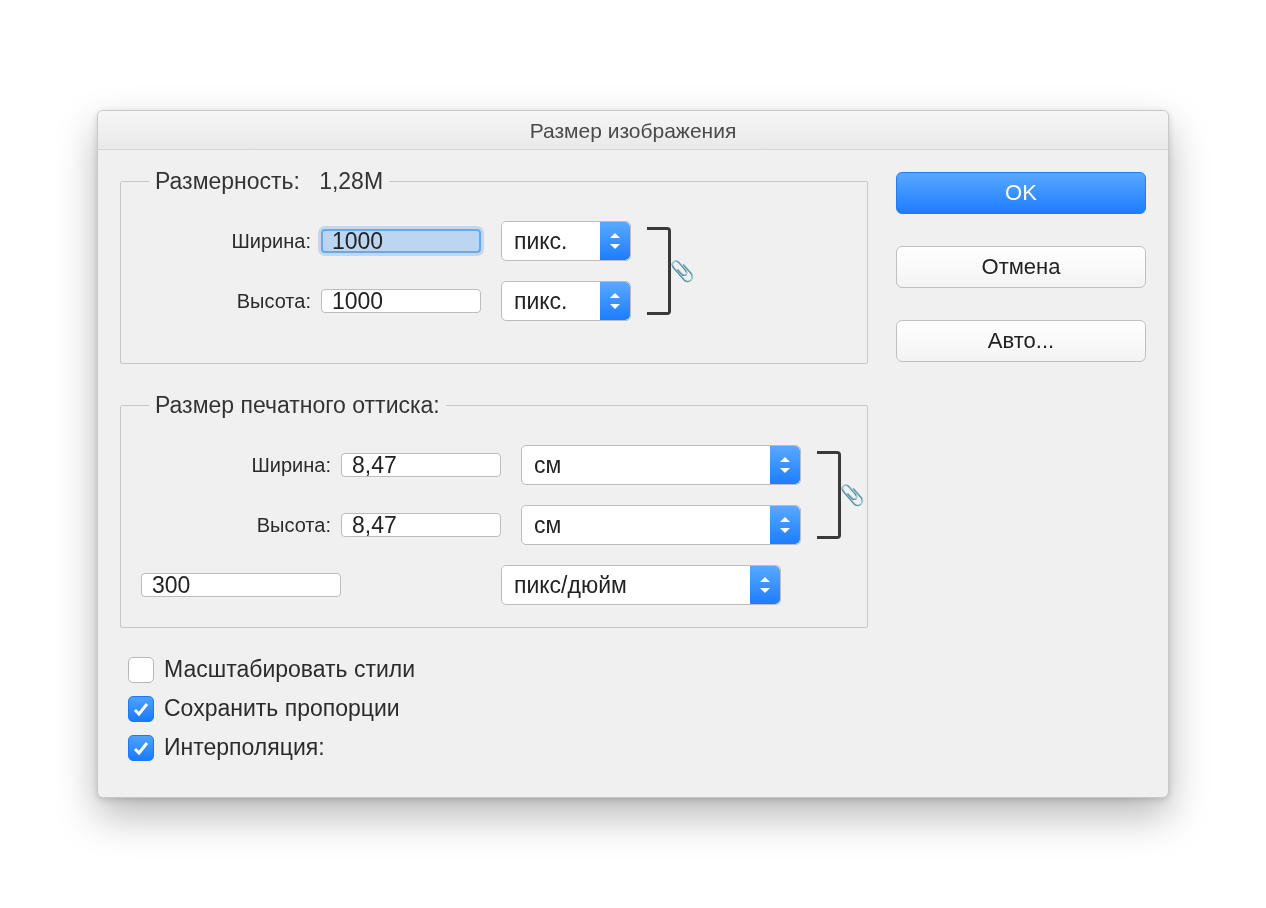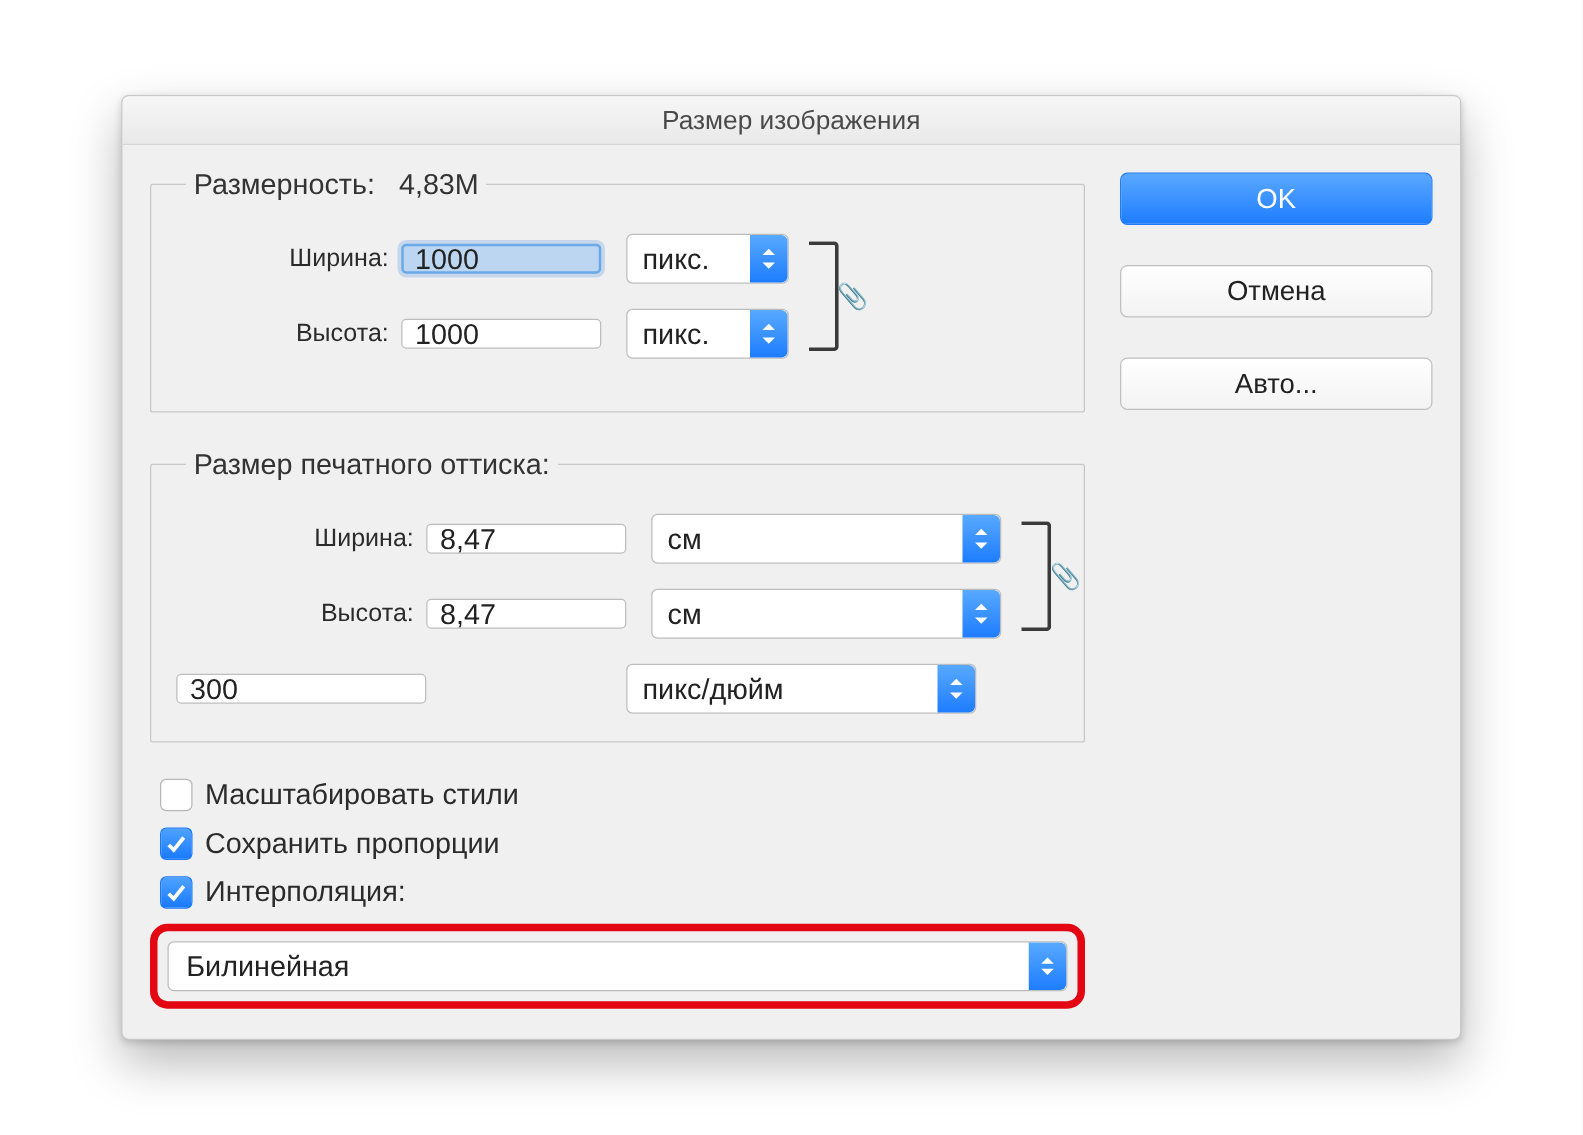--- a/index.html
+++ b/index.html
@@ -237,21 +237,21 @@
 </head>
 <body>
 
 <div class="dialog">
   <div class="titlebar">Размер изображения</div>
   <div class="body">
     <div class="main-col">
 
       <fieldset class="group dim-group">
         <legend>
-          <span>Размерность:</span>&nbsp;&nbsp;&nbsp;<span>4,83M</span>
+          <span>Размерность:</span>&nbsp;&nbsp;&nbsp;<span>1,28M</span>
         </legend>
         <div class="rows-wrap">
           <div class="dim-row">
             <div class="label">Ширина:</div>
             <input class="text-input focused" value="1000" style="">
             <div></div>
             <div class="select small">
               <span>пикс.</span>
               <div class="stepper"></div>
             </div>
@@ -320,26 +320,20 @@
       </div>
       <div class="checkbox-row">
         <div class="cb checked">
           <svg viewBox="0 0 16 16">
               <polyline points="2,9 6,13 14,3"></polyline>
             </svg>
         </div>
         <span>Интерполяция:</span>
       </div>
 
-      <div class="highlighted-wrap">
-        <div class="full-select">
-          <span>Билинейная</span>
-          <div class="stepper"></div>
-        </div>
-      </div>
 
     </div>
     <div class="side-col">
       <div class="btn primary">OK</div>
       <div class="btn">Отмена</div>
       <div class="btn">Авто...</div>
     </div>
   </div>
 </div>
 

